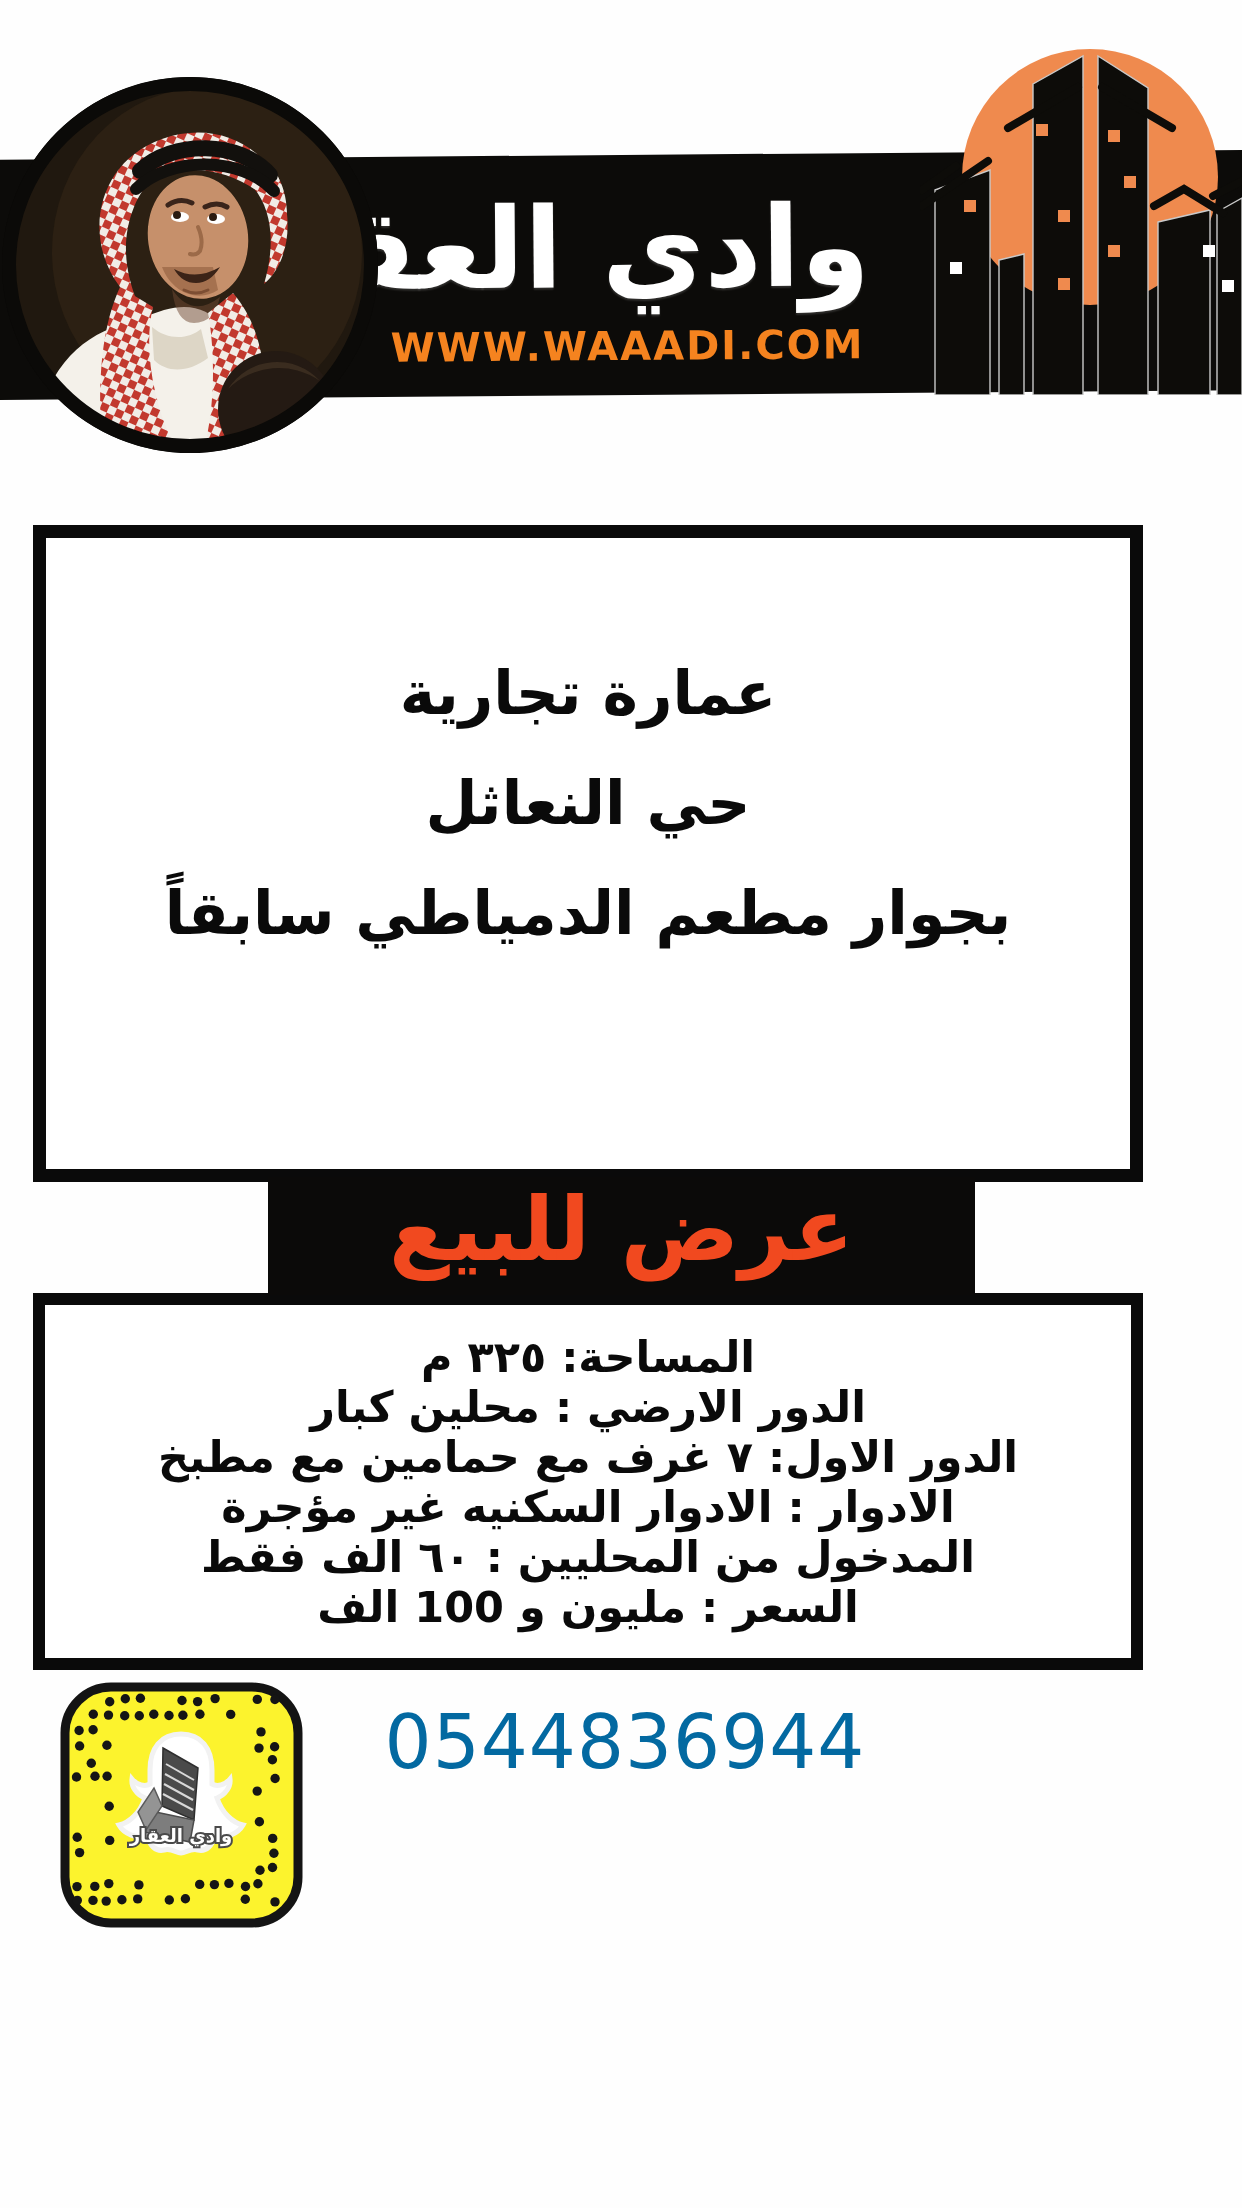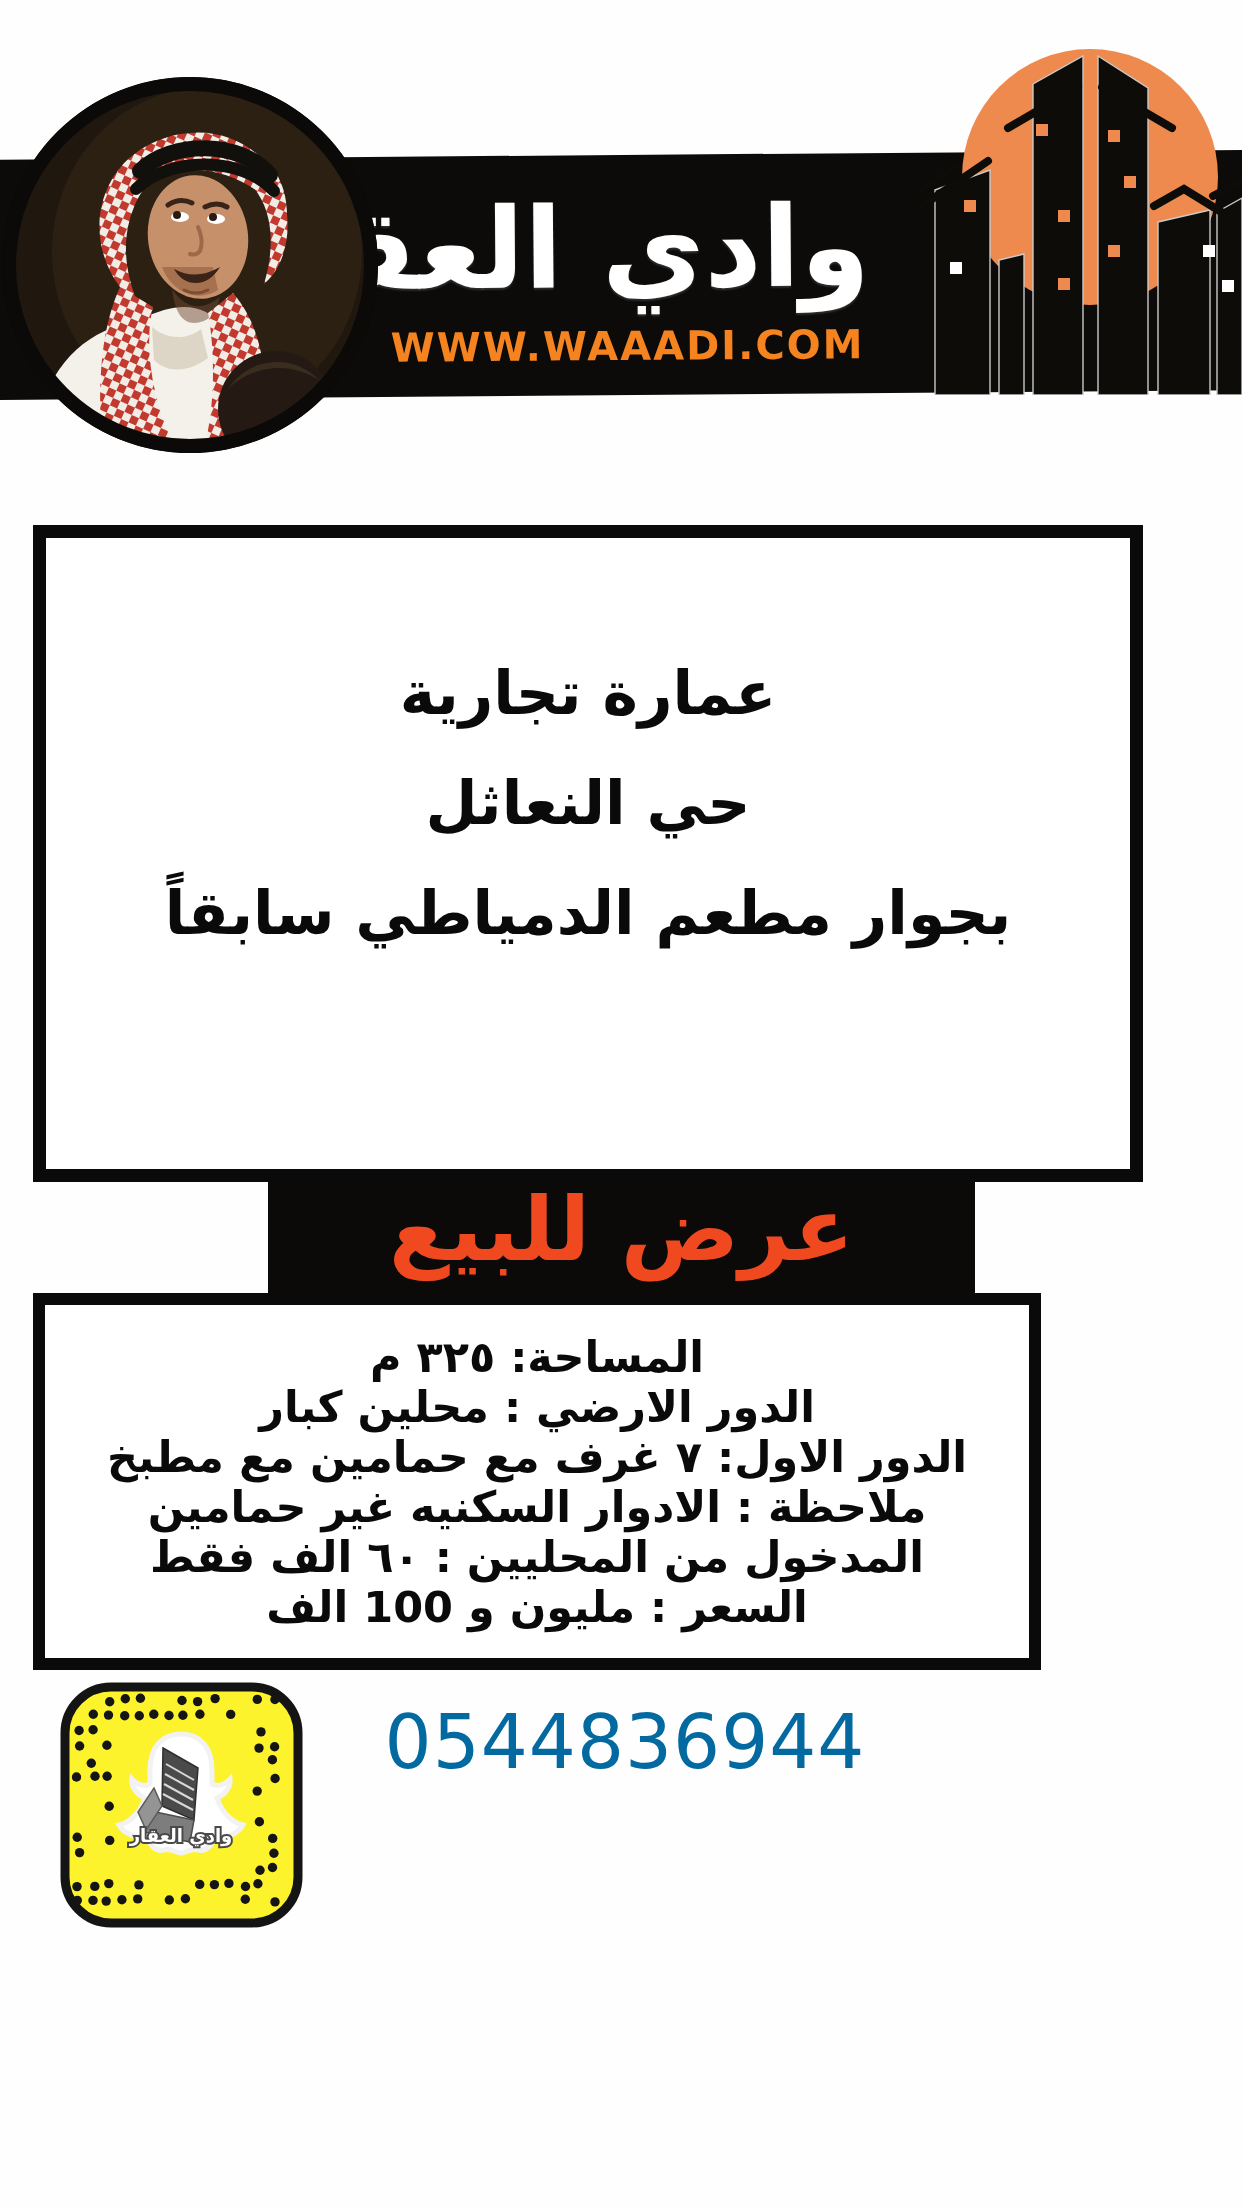--- a/index.html
+++ b/index.html
@@ -36,21 +36,21 @@
   }
   .sale-banner{
     position:absolute;left:268px;top:1177px;width:707px;height:118px;
     background:#0b0a09;display:flex;align-items:center;justify-content:center;z-index:3;
   }
   .sale-banner-label{
     color:#F1491F;font-size:88px;font-weight:bold;line-height:1;
     padding-bottom:12px;white-space:nowrap;
   }
   .details-box{
-    position:absolute;left:33px;top:1293px;width:1008px;height:377px;
+    position:absolute;left:33px;top:1293px;width:1110px;height:377px;
     border:12px solid #0a0a0a;box-sizing:border-box;background:#ffffff;
     display:flex;flex-direction:column;align-items:center;justify-content:center;z-index:2;
   }
   .detail-line{
     font-size:43px;font-weight:bold;color:#0a0a0a;line-height:50px;white-space:nowrap;
   }
   .snapcode{position:absolute;left:60px;top:1682px;width:243px;height:246px;}
   .phones{
     position:absolute;left:305px;top:1702px;width:640px;text-align:center;
     color:#0369a1;font-weight:normal;
@@ -159,21 +159,21 @@
   </div>
 
   <div class="sale-banner">
     <span class="sale-banner-label" lang="ar" dir="rtl">عرض للبيع</span>
   </div>
 
   <div class="details-box" lang="ar" dir="rtl">
     <div class="detail-line">المساحة: ٣٢٥ م</div>
     <div class="detail-line">الدور الارضي : محلين كبار</div>
     <div class="detail-line">الدور الاول: ٧ غرف مع حمامين مع مطبخ</div>
-    <div class="detail-line">ملاحظة : الادوار السكنيه غير حمامين</div>
+    <div class="detail-line">الادوار : الادوار السكنيه غير مؤجرة</div>
     <div class="detail-line">المدخول من المحليين : ٦٠ الف فقط</div>
     <div class="detail-line">السعر : مليون و 100 الف</div>
   </div>
 
   <div class="snapcode">
     <svg viewBox="0 0 243 246" width="243" height="246">
       <rect x="5" y="5" width="233" height="236" rx="46" fill="#FCF32D" stroke="#141414" stroke-width="9"></rect>
       <g id="snap-dots" fill="#151515">
           <circle cx="49.7" cy="19.7" r="4.7"></circle>
           <circle cx="65.3" cy="16.8" r="4.7"></circle>

